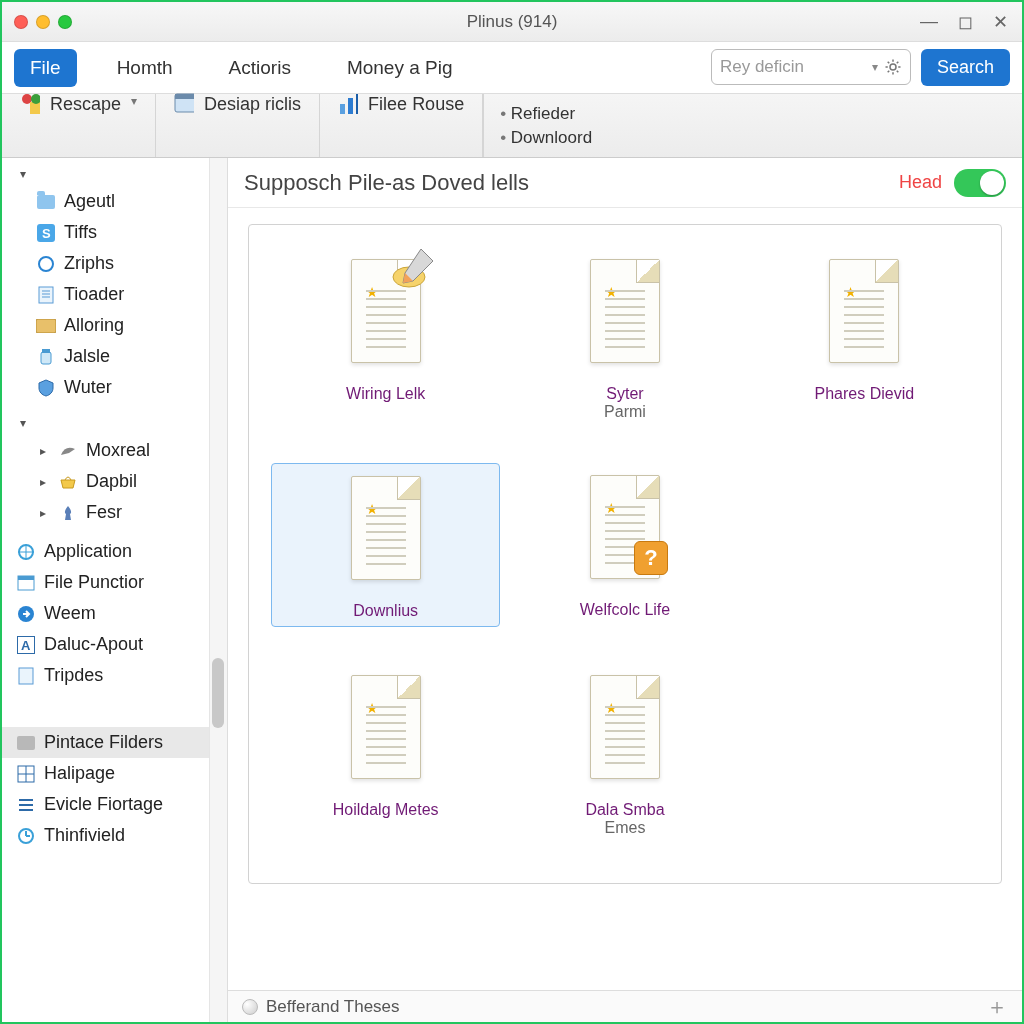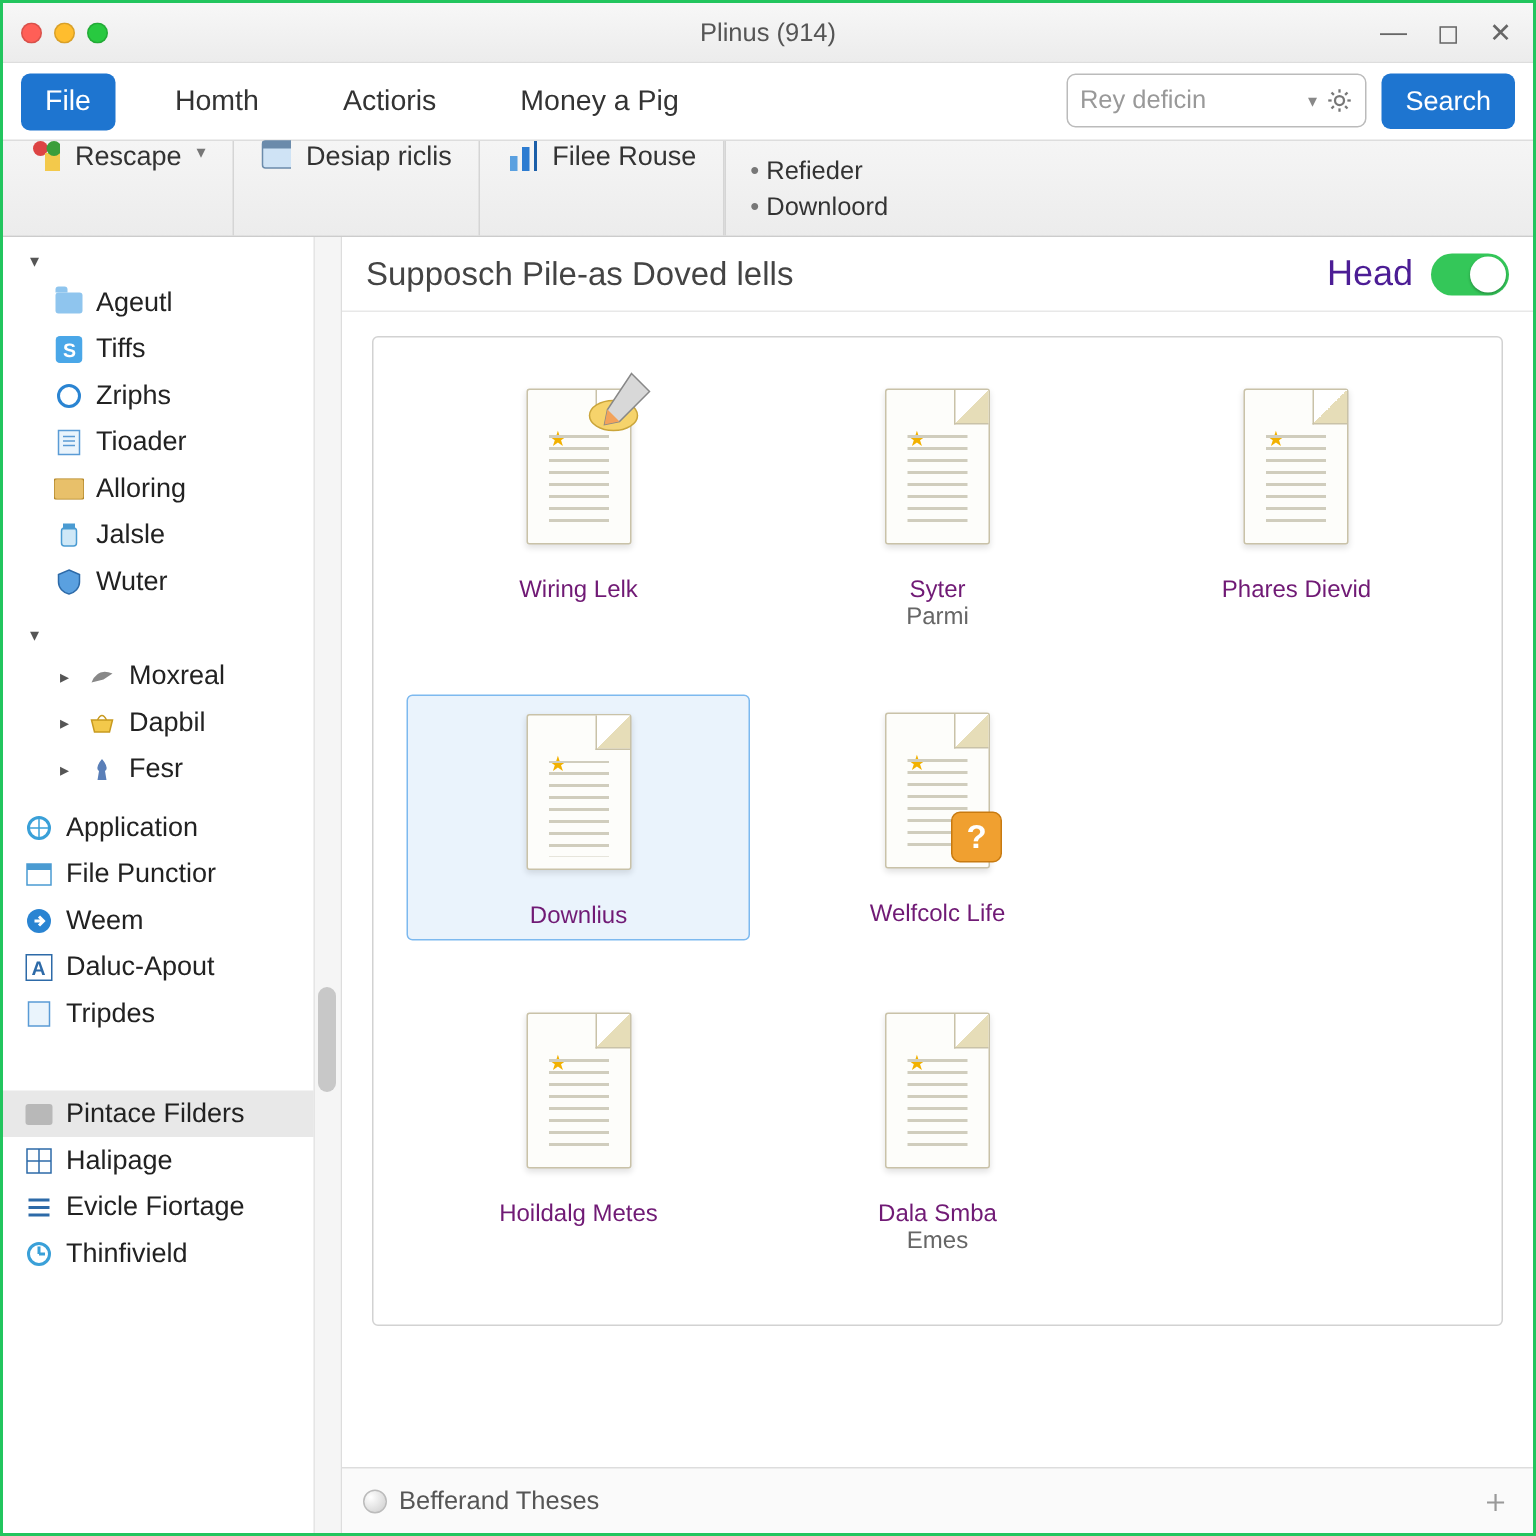--- a/index.html
+++ b/index.html
@@ -37,36 +37,36 @@
   .srow { display: flex; align-items: center; gap: 8px; padding: 5px 6px 5px 14px; font-size: 18px; color: #222; cursor: pointer; }
   .srow.sub { padding-left: 22px; margin-left: 12px; }
   .srow .disc { width: 14px; text-align: center; color: #555; font-size: 12px; }
   .srow.sel { background: #e8e8e8; margin-top: 36px; }
   .picon { width: 20px; height: 20px; display: inline-flex; align-items: center; justify-content: center; flex-shrink: 0; }
   
   .main { flex: 1; display: flex; flex-direction: column; min-width: 0; }
   .content-header { height: 50px; display: flex; align-items: center; padding: 0 16px; border-bottom: 1px solid #e8e8e8; }
   .ch-title { font-size: 22px; color: #444; }
   .ch-right { margin-left: auto; display: flex; align-items: center; gap: 12px; }
-  .ch-label { font-size: 24px; color: #4c1d95; }
+  .ch-label { font-size: 18px; color: #ef4444; }
   .toggle { width: 52px; height: 28px; background: #34c759; border-radius: 14px; position: relative; cursor: pointer; }
   .toggle .knob { position: absolute; right: 2px; top: 2px; width: 24px; height: 24px; background: #fff; border-radius: 50%; box-shadow: 0 1px 2px rgba(0,0,0,0.3); }
   .content-body { flex: 1; padding: 16px 20px; overflow: auto; position: relative; }
   .folderframe { border: 1px solid #d2d2d2; border-radius: 4px; padding: 22px; min-height: 660px; }
   .grid { display: grid; grid-template-columns: repeat(3,1fr); row-gap: 36px; column-gap: 10px; }
   .file { display: flex; flex-direction: column; align-items: center; text-align: center; cursor: pointer; padding: 6px; border-radius: 4px; }
   .file.sel { border: 1px solid #7db9ef; background: #eaf3fc; }
   .fname { font-size: 16px; color: #701a75; margin-top: 22px; }
   .fsub { font-size: 16px; color: #666; }
   .docicon { width: 90px; height: 110px; position: relative; }
   .docpage { position: absolute; inset: 6px 10px 0 10px; background: #fdfdfa; border: 1px solid #c9c2a8; border-radius: 2px; box-shadow: 0 2px 4px rgba(0,0,0,0.12); }
   .docpage::before { content: ""; position: absolute; top: 0; right: 0; width: 22px; height: 22px; background: linear-gradient(135deg,#fff 0 50%, #e6ddb8 50%); border-bottom: 1px solid #c9c2a8; border-left: 1px solid #c9c2a8; }
   .doclines { position: absolute; top: 30px; left: 14px; right: 14px; height: 64px; background: repeating-linear-gradient(#d0cdbd 0 2px, transparent 2px 8px); }
   .docstar { position: absolute; top: 24px; left: 14px; color: #f2b100; font-size: 14px; }
-  .footer { height: 44px; border-top: 1px solid #ddd; display: flex; align-items: center; padding: 0 14px; font-size: 17px; color: #555; background: #fafafa; }
+  .footer { height: 32px; border-top: 1px solid #ddd; display: flex; align-items: center; padding: 0 14px; font-size: 17px; color: #555; background: #fafafa; }
   .footer .plus { margin-left: auto; font-size: 22px; color: #999; cursor: pointer; }
   .footer .ficon { width: 16px; height: 16px; border-radius: 50%; background: radial-gradient(circle at 30% 30%, #fff, #ccc); border: 1px solid #bbb; margin-right: 8px; }
   
   .ic-folder { width: 18px; height: 14px; background: #8fc5ee; border-radius: 2px; position: relative; }
   .ic-folder::before { content: ""; position: absolute; top: -4px; left: 0; width: 8px; height: 4px; background: #8fc5ee; border-radius: 2px 2px 0 0; }
   .ic-circle { width: 16px; height: 16px; border: 2px solid #2a84d2; border-radius: 50%; }
   .ic-grey { width: 18px; height: 14px; background: #b8b8b8; border-radius: 2px; }
   svg { display: block; }
 </style>
 </head>

